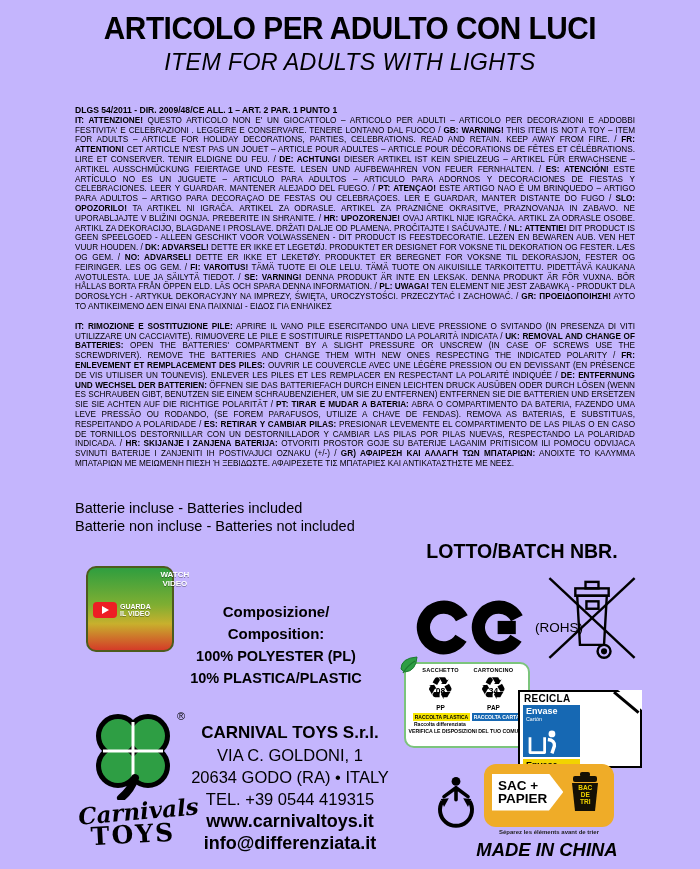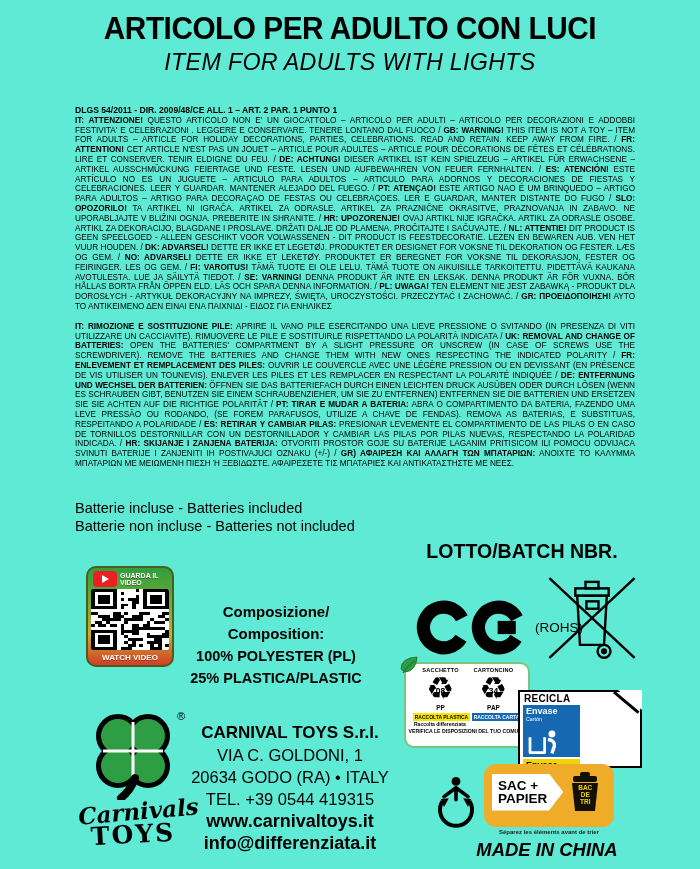--- a/index.html
+++ b/index.html
@@ -1,16 +1,16 @@
 <!DOCTYPE html>
 <html><head>
 <meta charset="utf-8">
 <style>
   html,body{margin:0;padding:0;background:#fff;}
-  #page{position:relative;width:700px;height:869px;background:#5eead4;overflow:hidden;
+  #page{position:relative;width:700px;height:869px;background:#c4b5fd;overflow:hidden;
         font-family:"Liberation Sans",sans-serif;color:#000;}
 
   
   .title{position:absolute;top:10px;left:0;right:0;text-align:center;
          font-size:32px;font-weight:bold;letter-spacing:-.5px;transform:scaleX(.93);}
   .subtitle{position:absolute;top:48px;left:0;right:0;text-align:center;
             font-style:italic;font-size:24px;letter-spacing:.3px;transform:scaleX(.97);}
 
   
   .legal{position:absolute;left:75px;top:106px;width:560px;font-size:8.2px;line-height:9.8px;
@@ -19,22 +19,22 @@
   .legal p{margin:0 0 10px 0;}
   .legal b{font-weight:bold;}
 
   .battery-lines{position:absolute;left:75px;top:500px;font-size:14.5px;line-height:17.5px;}
 
   
   .lotto{position:absolute;left:398px;top:539px;width:248px;text-align:center;
          font-size:21px;font-weight:bold;transform:scaleX(.93);}
 
   
-  .qr-badge{position:absolute;left:86px;top:566px;width:88px;height:101px;box-sizing:border-box;
-            border:2px solid #4d5b1d;border-radius:10px;display:flex;flex-direction:column;
+  .qr-badge{position:absolute;left:86px;top:566px;width:88px;height:86px;box-sizing:border-box;
+            border:2px solid #4d5b1d;border-radius:10px;display:flex;
             background:linear-gradient(180deg,#2f9e3f 0%,#7fae32 45%,#c8b02d 68%,#d43c28 100%);}
   .qr-top{display:flex;align-items:center;gap:3px;padding:3px 4px 1px 5px;}
   .yt-icon{width:24px;height:16px;background:#ed1d24;border-radius:4px;position:relative;flex:none;}
   .yt-icon::after{content:'';position:absolute;left:9px;top:4px;border-left:7px solid #fff;
                   border-top:4px solid transparent;border-bottom:4px solid transparent;}
   .qr-top-text{color:#fff;font-weight:bold;font-size:7px;line-height:7.5px;text-transform:uppercase;
                text-shadow:0 1px 0 rgba(0,0,0,.35);}
   .qr-panel{flex:1;background:#fff;margin:1px 3px;border-radius:2px;overflow:hidden;}
   .qr-panel svg{width:100%;height:100%;display:block;shape-rendering:crispEdges;}
   .qr-bottom{color:#fff;font-weight:bold;font-size:8px;text-align:center;padding:2px 0 3px;
@@ -266,21 +266,21 @@
           <rect x="4.761904761904762" y="71.42857142857143" width="23.80952380952381" height="23.80952380952381" fill="#fff"></rect>
           <rect x="9.523809523809524" y="76.19047619047619" width="14.285714285714285" height="14.285714285714285" fill="#000"></rect>
         </svg>
     </div>
     <div class="qr-bottom">WATCH VIDEO</div>
   </div>
 
   <div class="composition">
     <div class="comp-title">Composizione/ Composition:</div>
     <div>100% POLYESTER (PL)</div>
-    <div>25% PLASTICA/PLASTIC</div>
+    <div>10% PLASTICA/PLASTIC</div>
   </div>
 
   <div class="ce-row">
     <svg width="116" height="55" viewBox="0 0 210 100">
       <g fill="none" stroke="#000" stroke-width="24">
         <circle cx="50" cy="50" r="37" stroke-dasharray="193 40" transform="rotate(32 50 50)"></circle>
         <circle cx="150" cy="50" r="37" stroke-dasharray="193 40" transform="rotate(32 150 50)"></circle>
         <line x1="148" y1="50" x2="181" y2="50"></line>
       </g>
     </svg>

